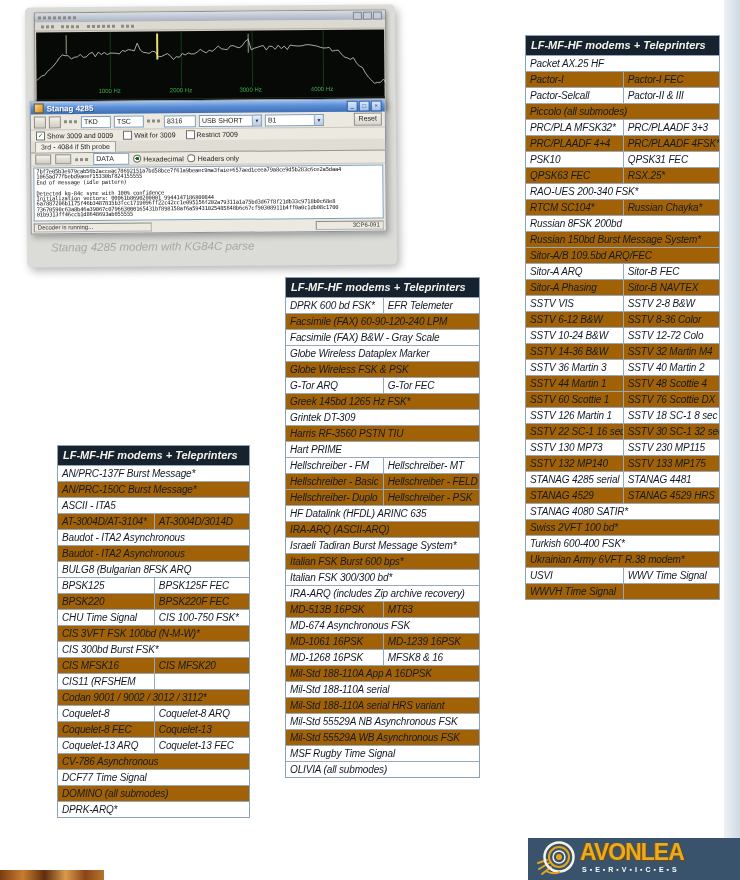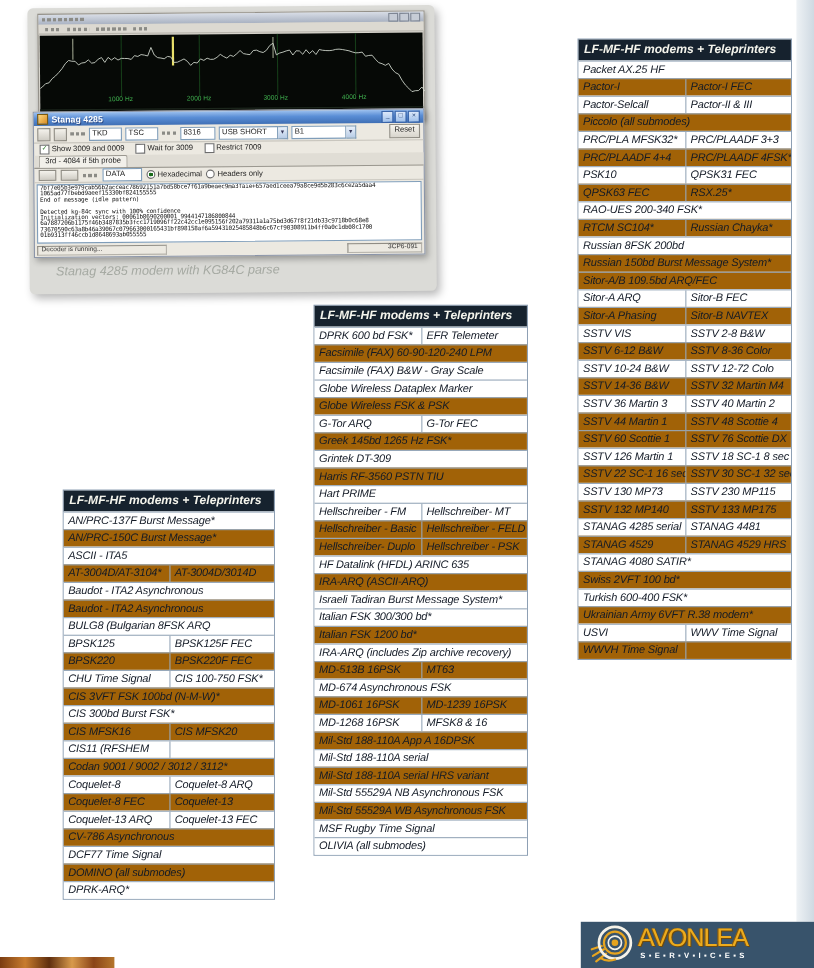--- a/index.html
+++ b/index.html
@@ -100,21 +100,21 @@
   .tcell.half1{flex:0 0 46%;border-right:1px solid #97a8ba;}
 
   .t-left{left:57px;top:445px;width:191px;}
   .t-mid{left:285px;top:277px;width:193px;}
   .t-right{left:525px;top:35px;width:193px;}
 
   
   .footer{position:absolute;left:528px;top:838px;width:212px;height:42px;background:#38536b;}
   .logo-wrap{position:absolute;left:8px;top:1px;display:flex;}
   .logo-text{margin-left:4px;}
-  .logo-name{font-size:23px;font-weight:normal;color:#ecab1e;letter-spacing:-1px;
+  .logo-name{font-size:23px;font-weight:bold;color:#ecab1e;letter-spacing:-1px;
     text-shadow:1px 1px 0 #6e4a0c, -1px 0 0 #8a5c10;line-height:26px;}
   .logo-services{font-size:7px;font-weight:bold;color:#ffffff;letter-spacing:3px;
     margin-top:1px;padding-left:2px;}
 
   
   .frag{position:absolute;left:0;top:870px;width:104px;height:10px;
     background:linear-gradient(90deg,#7a3c12,#c87c2e 22%,#5f2e0e 43%,#d89a4c 63%,#8a4418 82%,#b5762c);}
 </style>
 </head>
 <body>
@@ -372,25 +372,25 @@
         </div>
         <div class="trow">
           <div class="tcell">HF Datalink (HFDL) ARINC 635</div>
         </div>
         <div class="trow alt">
           <div class="tcell">IRA-ARQ (ASCII-ARQ)</div>
         </div>
         <div class="trow">
           <div class="tcell">Israeli Tadiran Burst Message System*</div>
         </div>
+        <div class="trow alt">
+          <div class="tcell">Italian FSK Burst 600 bps*</div>
+        </div>
         <div class="trow">
           <div class="tcell">Italian FSK 300/300 bd*</div>
-        </div>
-        <div class="trow alt">
-          <div class="tcell">Italian FSK 1200 bd*</div>
         </div>
         <div class="trow">
           <div class="tcell">IRA-ARQ (includes Zip archive recovery)</div>
         </div>
         <div class="trow alt">
           <div class="tcell half1">MD-513B 16PSK</div>
           <div class="tcell">MT63</div>
         </div>
         <div class="trow">
           <div class="tcell">MD-674 Asynchronous FSK</div>

